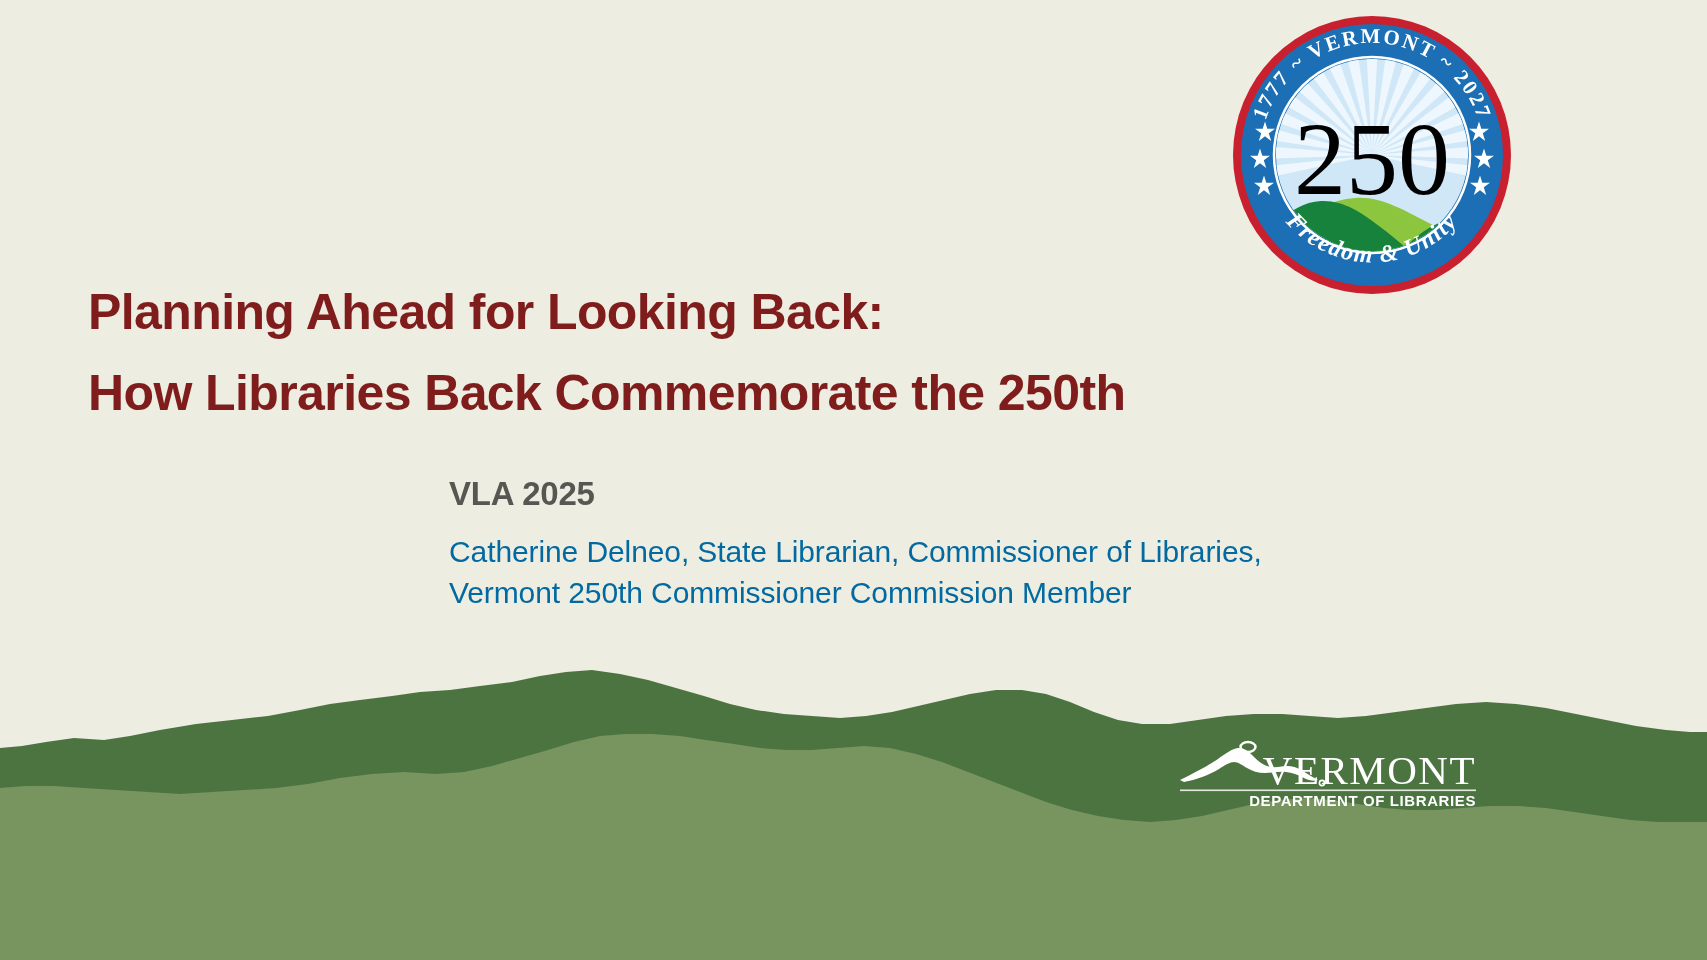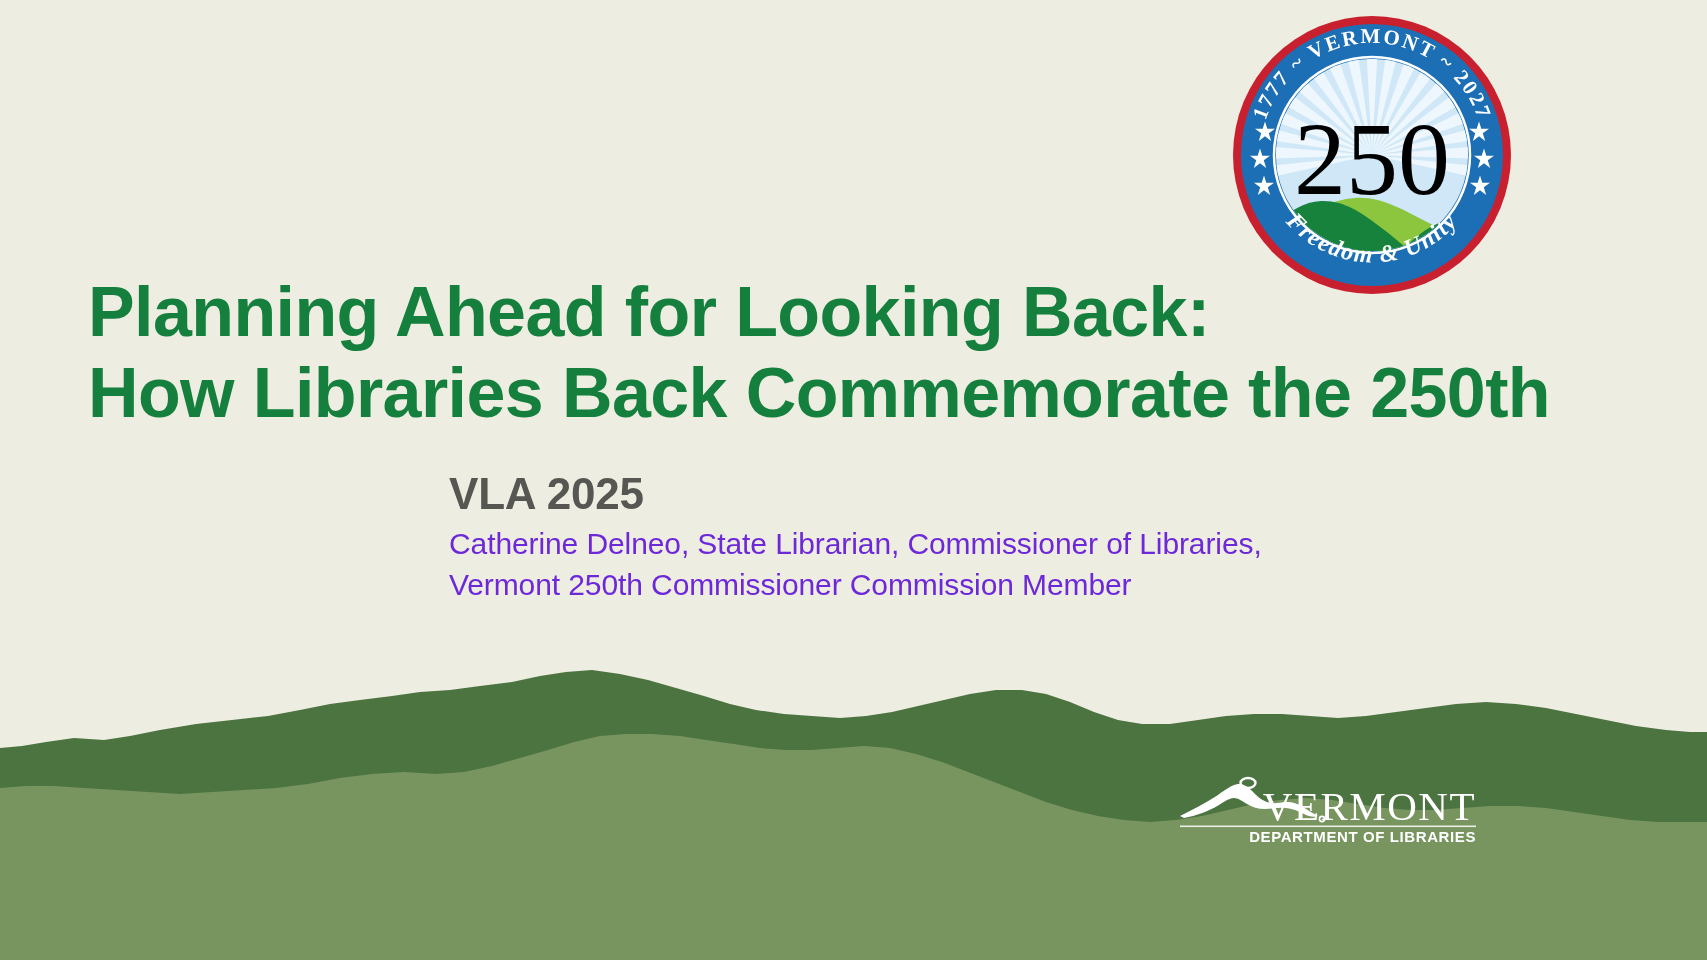--- a/index.html
+++ b/index.html
@@ -10,36 +10,36 @@
   }
   #slide{position:absolute;inset:0;width:1707px;height:960px;overflow:hidden;background:#EEEDE1;}
 
   
   .hills{position:absolute;left:0;bottom:0;width:1707px;height:300px;}
   .hills svg{display:block;width:1707px;height:300px;}
 
   
   .title-block{position:absolute;left:88px;top:272px;width:1420px;}
   .title-line{
-    font-size:70px;line-height:81px;font-weight:bold;color:#15803d;
+    font-size:50px;line-height:81px;font-weight:bold;color:#7f1d1d;
     letter-spacing:-0.6px;white-space:nowrap;
   }
 
   
   .sub-block{position:absolute;left:449px;top:472px;width:1060px;color:#5E5E5A;}
-  .sub-event{font-size:44px;line-height:44px;font-weight:bold;color:#565652;margin-bottom:7px;letter-spacing:-0.2px;}
-  .sub-p{font-size:30px;line-height:41px;font-weight:normal;color:#6d28d9;margin-bottom:11px;letter-spacing:-0.1px;}
+  .sub-event{font-size:33px;line-height:44px;font-weight:bold;color:#565652;margin-bottom:15px;letter-spacing:-0.2px;}
+  .sub-p{font-size:30px;line-height:41px;font-weight:normal;color:#0369a1;margin-bottom:11px;letter-spacing:-0.1px;}
   .sub-p:last-child{margin-bottom:0;}
 
   
   .seal{position:absolute;left:1231px;top:14px;width:282px;height:282px;}
   .seal svg{display:block;width:282px;height:282px;}
 
   
-  .vtlib{position:absolute;left:1178px;top:776px;width:300px;height:72px;text-align:right;}
+  .vtlib{position:absolute;left:1178px;top:740px;width:300px;height:72px;text-align:right;}
   .vtlib svg{display:block;width:300px;height:72px;}
 </style>
 </head>
 <body>
 
 <div id="slide">
 
   <div class="hills">
     <svg viewBox="0 0 1707 300" preserveAspectRatio="none" xmlns="http://www.w3.org/2000/svg">
 

